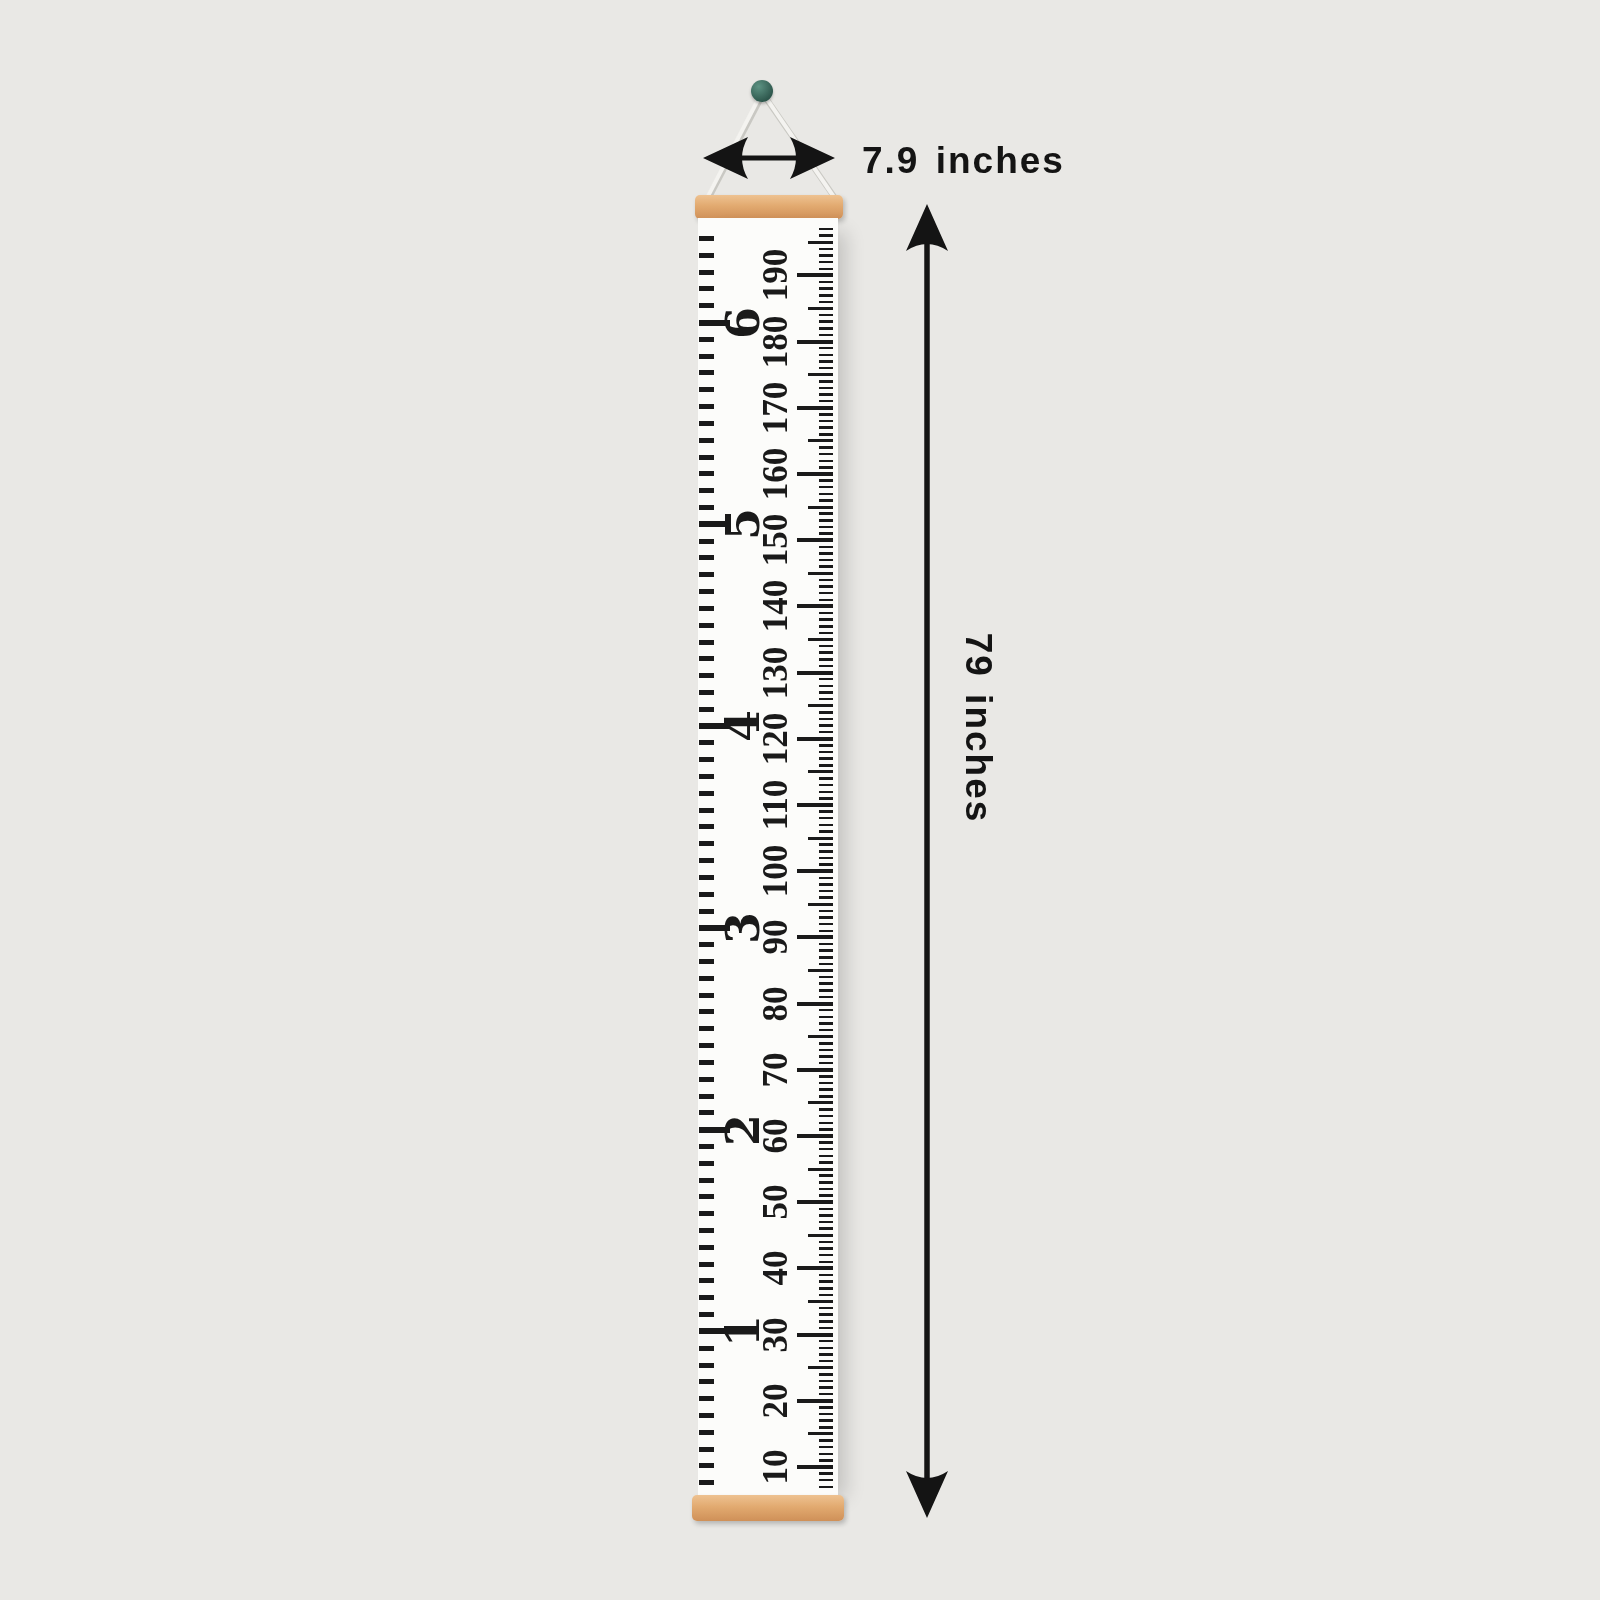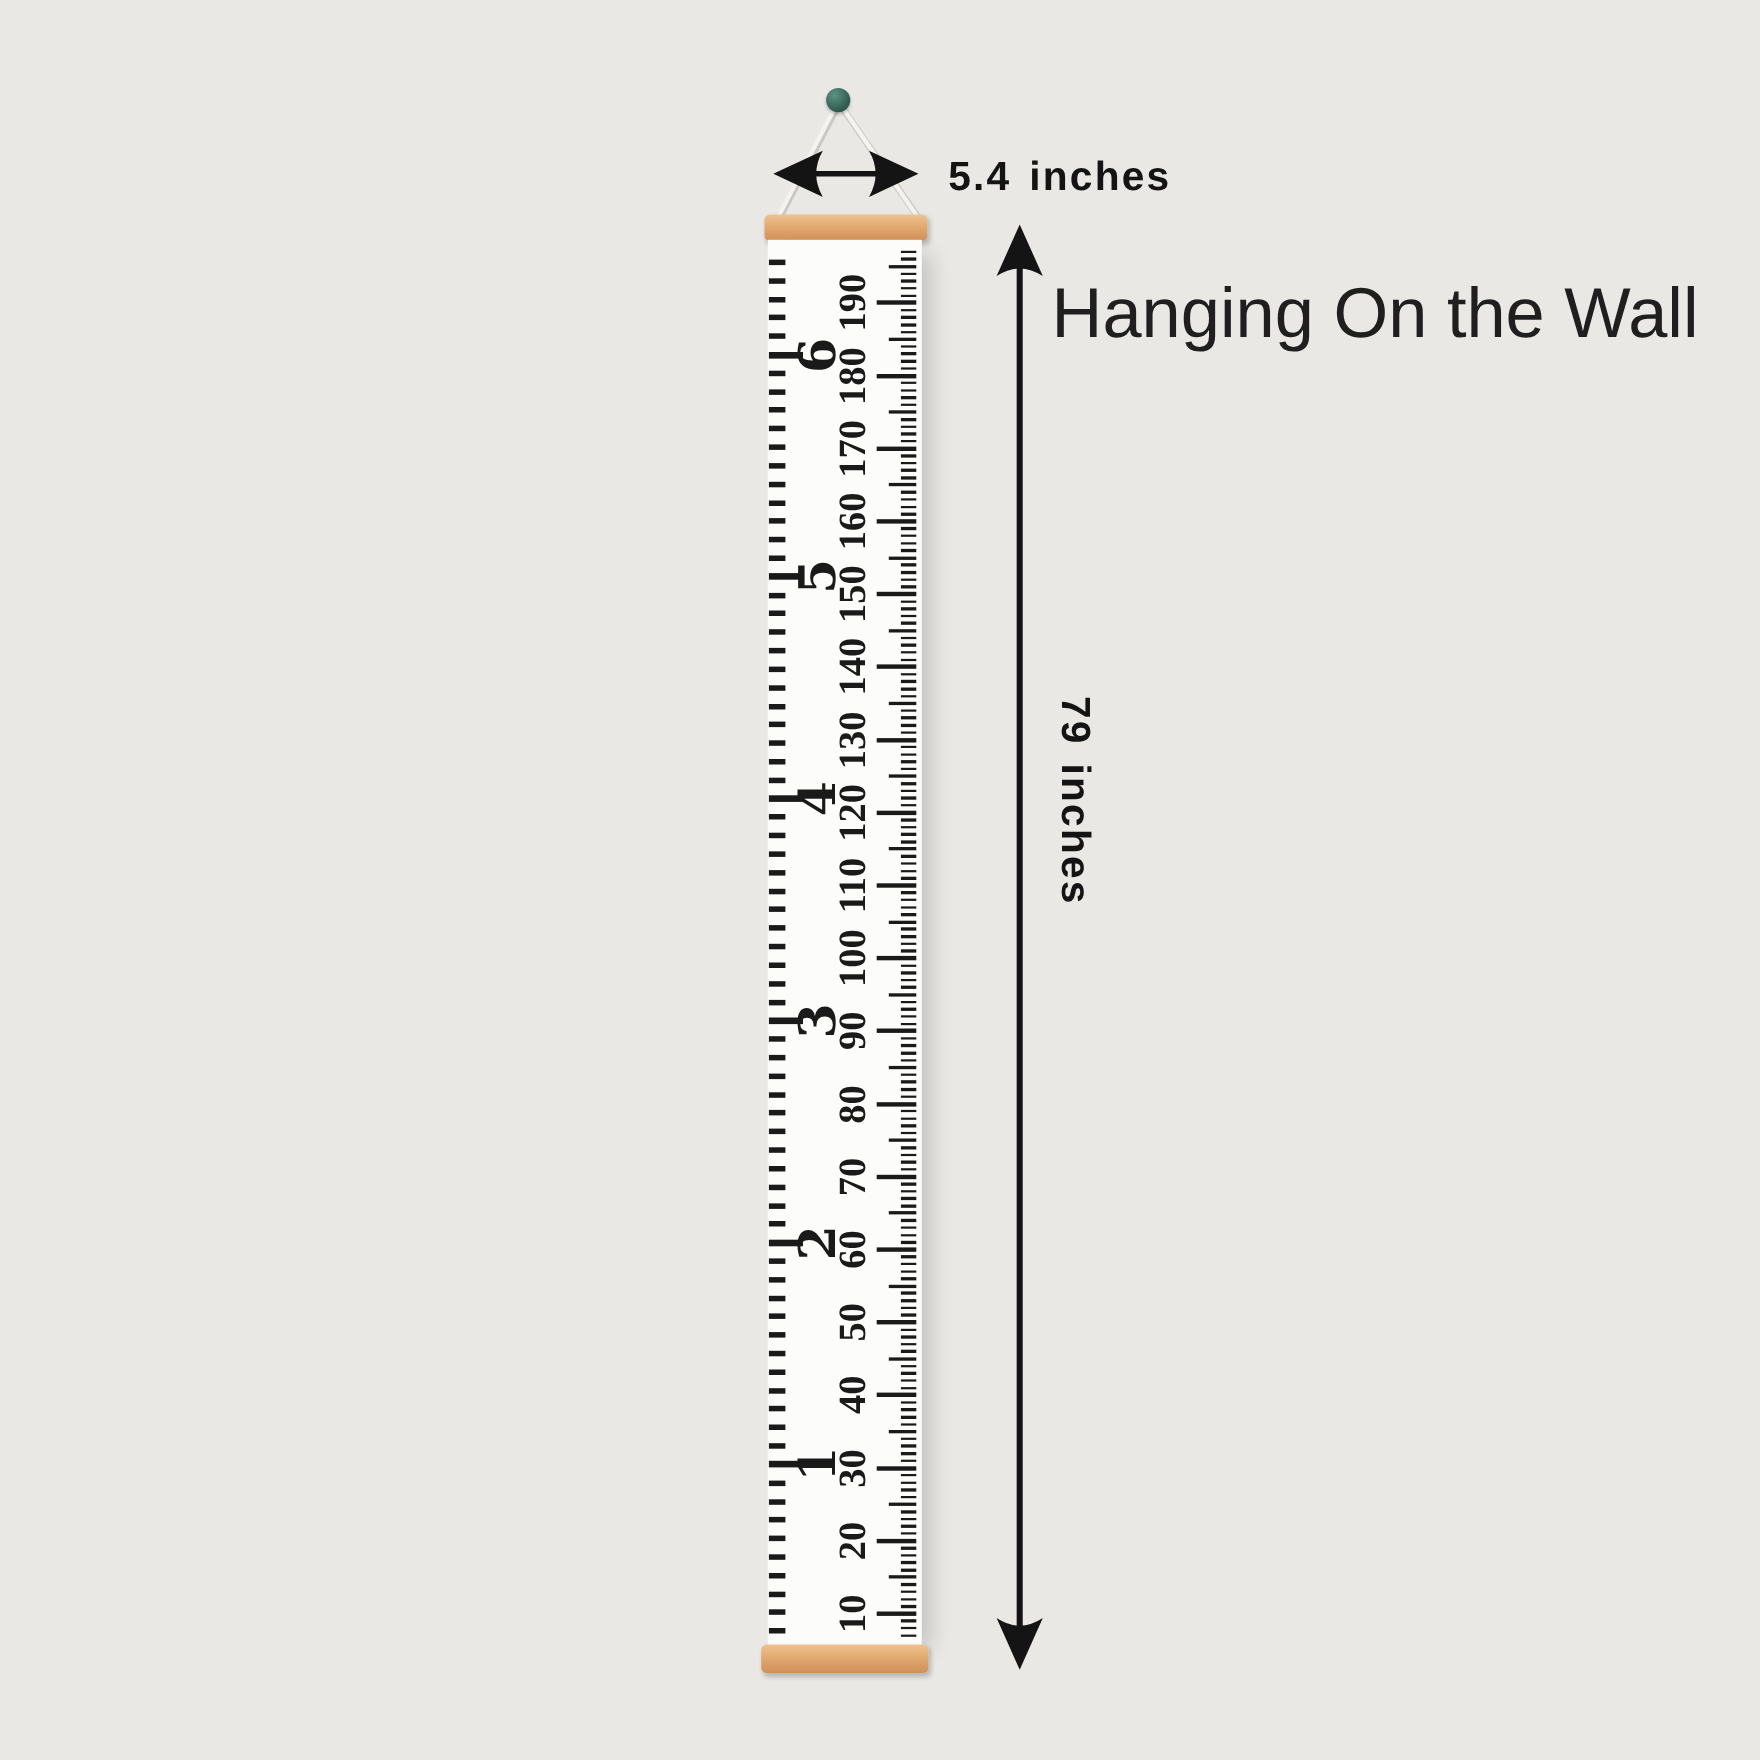--- a/index.html
+++ b/index.html
@@ -371,24 +371,23 @@
       <div class="num-ft" style="left: 45px; top: 104.534px;">6</div>
     </div>
 
   <div id="bottom-dowel" class="abs dowel"></div>
 
   <svg class="abs" width="1600" height="1600" style="left:0;top:0;pointer-events:none">
     <line x1="716" y1="158" x2="822" y2="158" stroke="var(--arrow,#141414)" stroke-width="5"></line>
     <path d="M703 158 L748 137 Q736 158 748 179 Z" fill="var(--arrow,#141414)"></path>
     <path d="M835 158 L790 137 Q802 158 790 179 Z" fill="var(--arrow,#141414)"></path>
   </svg>
-  <div id="width-label" class="abs dim-label">5.4 inches</div>
+  <div id="width-label" class="abs dim-label">7.9 inches</div>
 
   <svg class="abs" width="1600" height="1600" style="left:0;top:0;pointer-events:none">
     <line x1="927" y1="218" x2="927" y2="1504" stroke="var(--arrow,#141414)" stroke-width="5.5"></line>
     <path d="M927 204 L906 251 Q927 237 948 251 Z" fill="var(--arrow,#141414)"></path>
     <path d="M927 1518 L906 1471 Q927 1485 948 1471 Z" fill="var(--arrow,#141414)"></path>
   </svg>
   <div id="height-label" class="abs dim-label">79 inches</div>
 
-  <div id="caption" class="abs">Hanging On the Wall</div>
 
 </div>
 
 </body></html>

